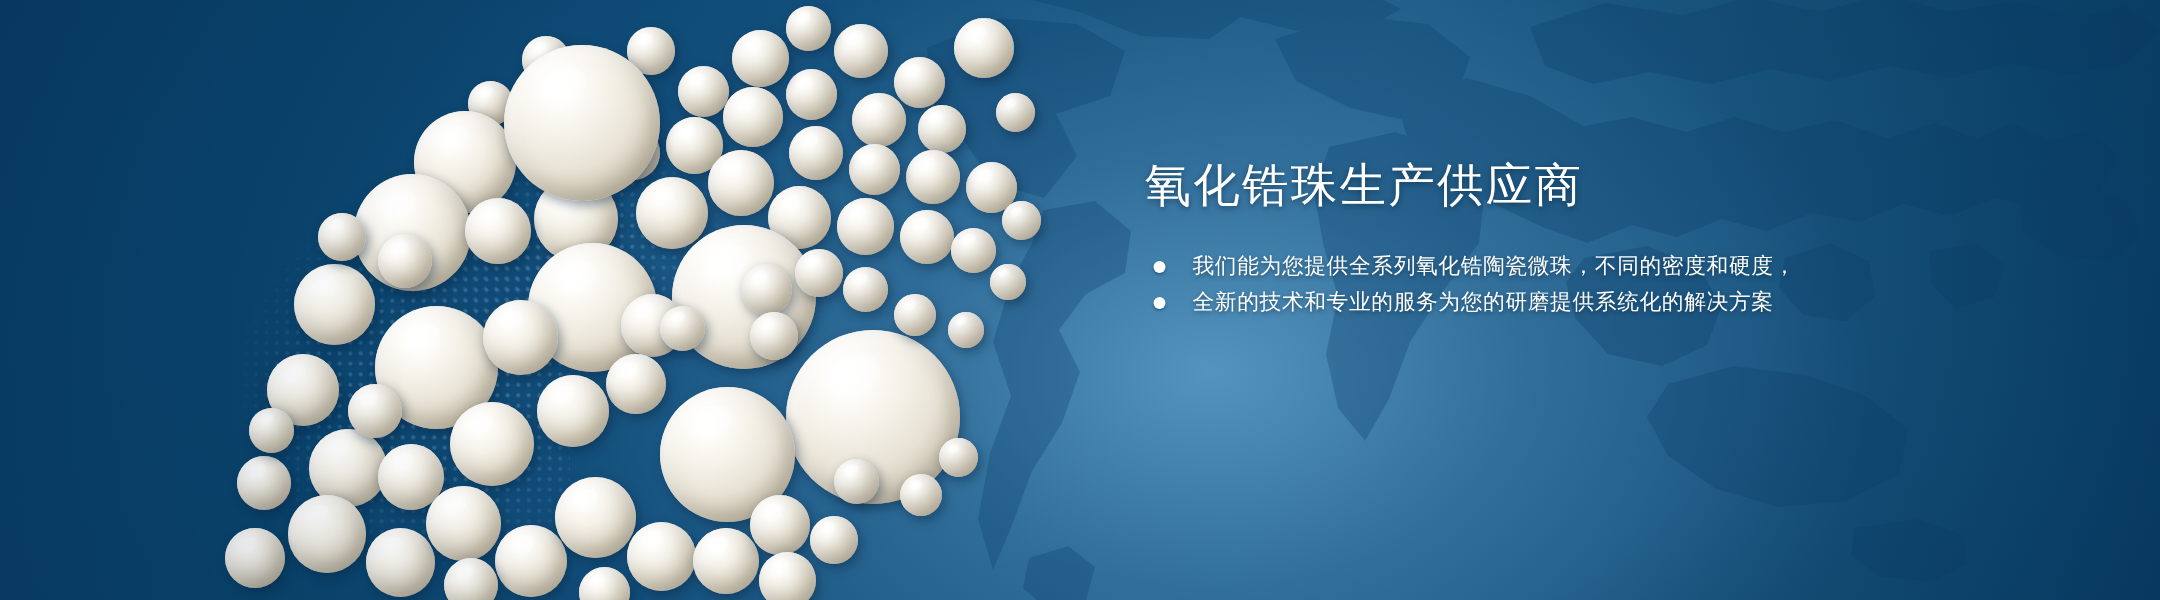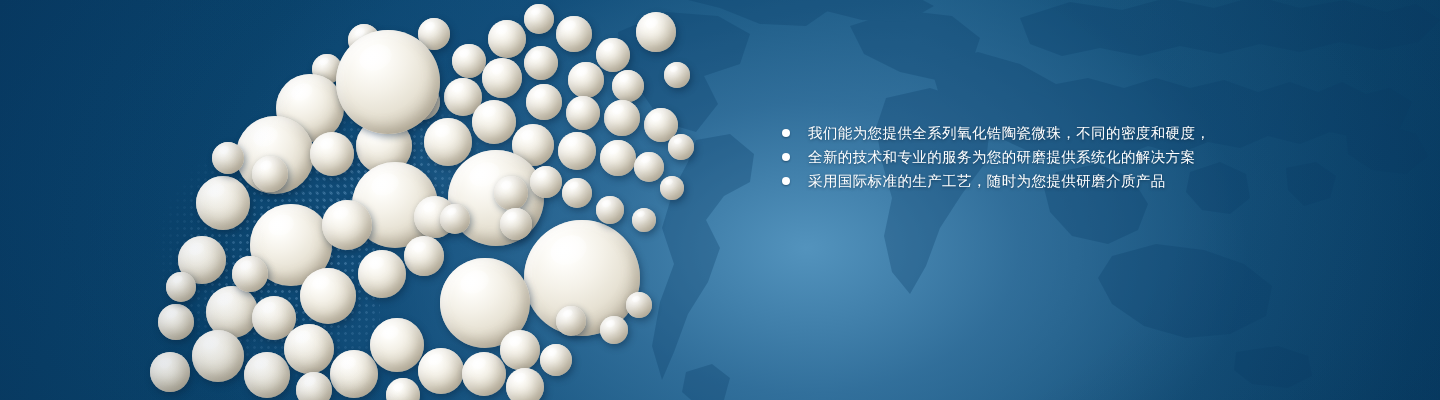--- a/index.html
+++ b/index.html
@@ -121,21 +121,21 @@
   .title {
     color: #ffffff;
     font-size: 31px;
     line-height: 40px;
     font-weight: 400;
     letter-spacing: 1.5px;
     margin: 0 0 22px 0;
     text-shadow: 0 1px 4px rgba(3,26,48,0.55);
     white-space: nowrap;
   }
-  .bullets { list-style: none; margin: 17px; padding: 0; }
+  .bullets { list-style: none; margin: 4px; padding: 0; }
   .bullet {
     position: relative;
     padding-left: 28px;
     color: #ffffff;
     font-size: 14.5px;
     line-height: 24px;
     letter-spacing: 0.4px;
     margin-bottom: 0px;
     text-shadow: 0 1px 3px rgba(3,26,48,0.5);
   }
@@ -264,29 +264,26 @@
     <div class="bead" style="left:596px; top:196px; width:28px; height:28px;"></div>
     <div class="bead" style="left:632px; top:208px; width:24px; height:24px;"></div>
     <div class="bead" style="left:660px; top:176px; width:24px; height:24px;"></div>
     <div class="bead" style="left:664px; top:62px; width:26px; height:26px;"></div>
     <div class="bead" style="left:668px; top:134px; width:26px; height:26px;"></div>
   </div>
 
   <div class="bg-vignette"></div>
 
   <div class="copy">
+    <h1 class="title">氧化锆珠生产供应商</h1>
     <ul class="bullets">
       <li class="bullet">
         <span class="dot"></span>
         <span>我们能为您提供全系列氧化锆陶瓷微珠，不同的密度和硬度，</span>
       </li>
       <li class="bullet">
         <span class="dot"></span>
         <span>全新的技术和专业的服务为您的研磨提供系统化的解决方案</span>
       </li>
-      <li class="bullet">
-        <span class="dot"></span>
-        <span>采用国际标准的生产工艺，随时为您提供研磨介质产品</span>
-      </li>
     </ul>
   </div>
 
 </div>
 
 </body></html>

